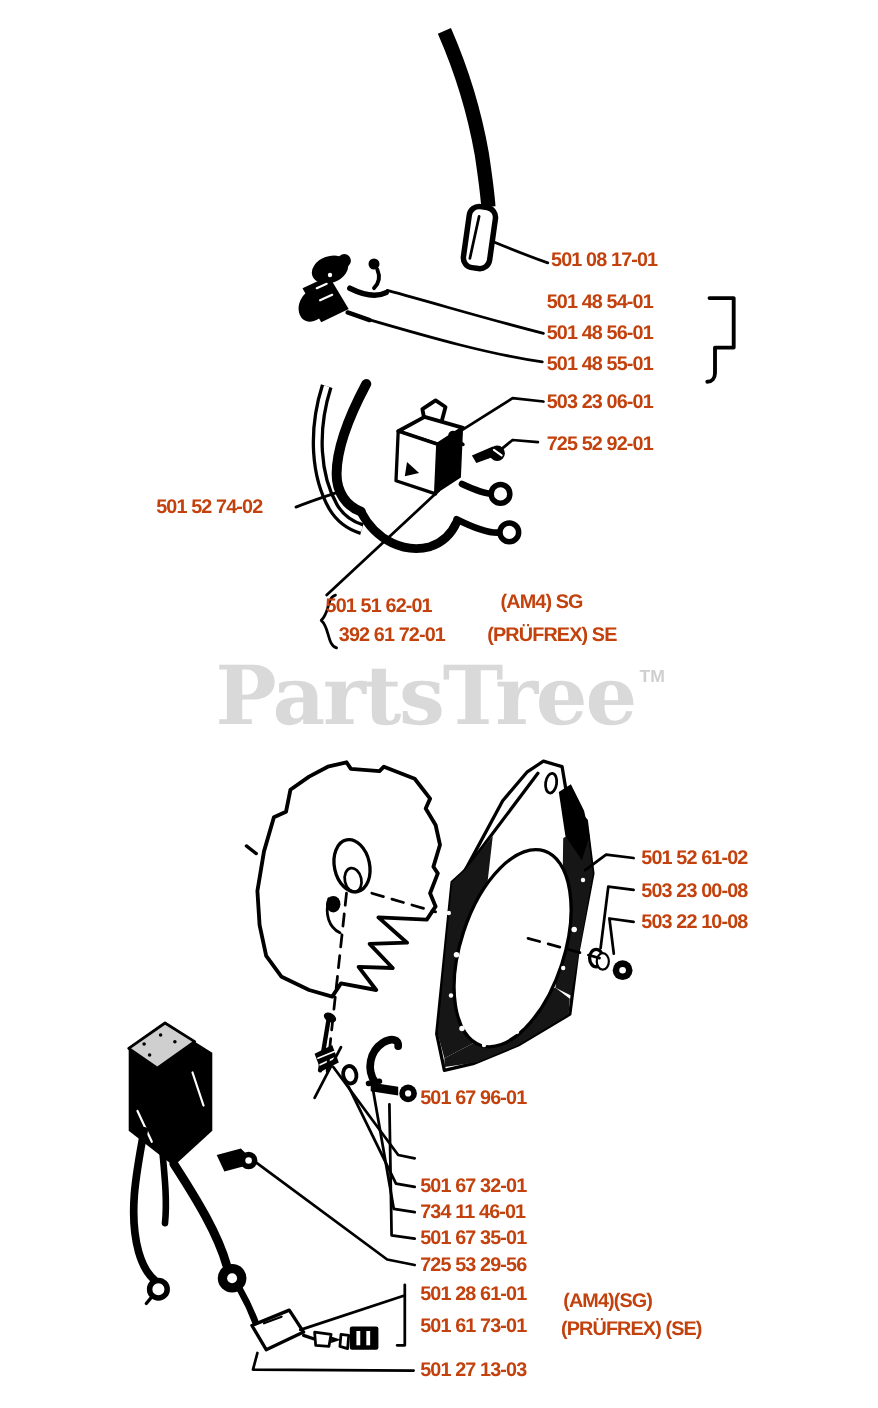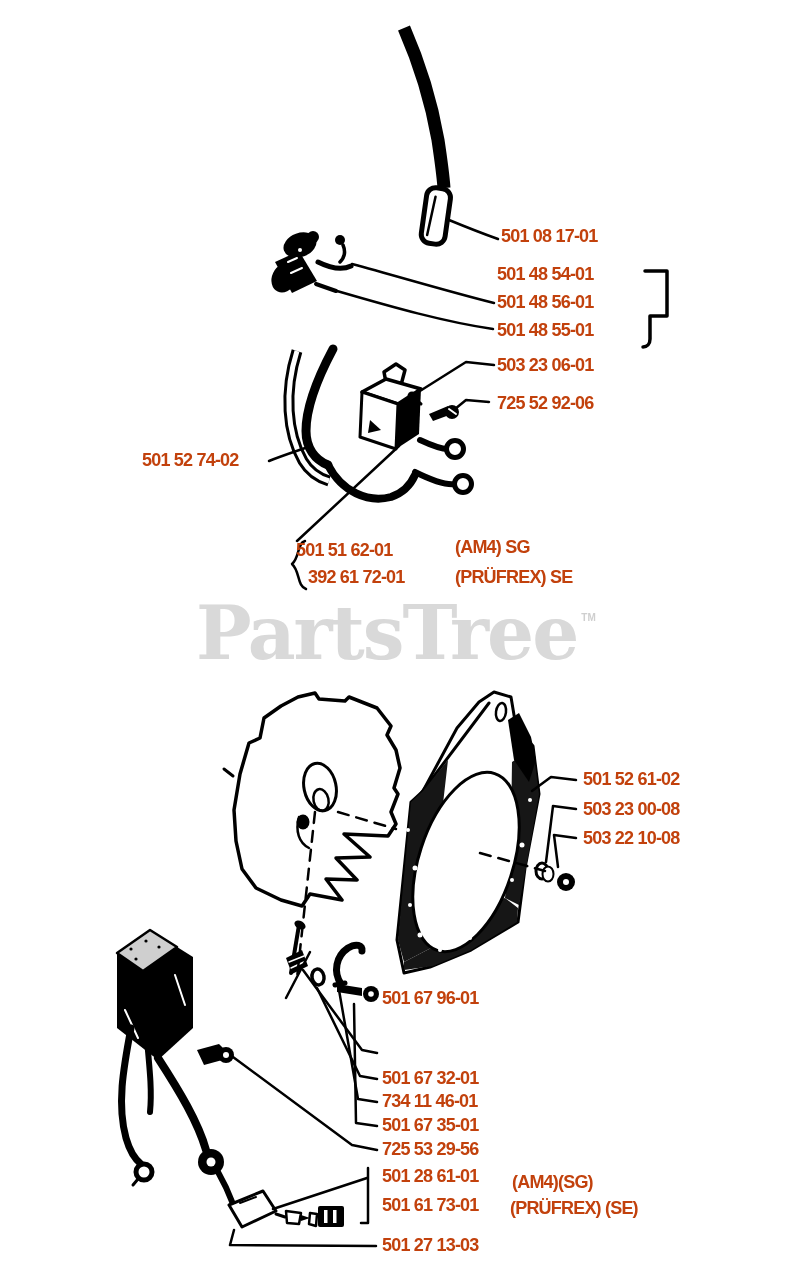--- a/index.html
+++ b/index.html
@@ -4,21 +4,21 @@
 <style>
   html,body{margin:0;padding:0;background:#fff;}
   .canvas{position:relative;width:798px;height:1280px;background:#ffffff;overflow:hidden;
           font-family:"Liberation Sans",sans-serif;}
   svg.diagram{position:absolute;left:0;top:0;}
   .part-label{position:absolute;font-size:18px;font-weight:700;letter-spacing:-0.8px;
               line-height:1;color:#c2410c;white-space:nowrap;}
   .watermark{position:absolute;left:196px;top:596px;color:#d9d9d9;
              font-family:"DejaVu Serif",serif;font-weight:700;font-size:74px;
              letter-spacing:-2px;line-height:1;white-space:nowrap;}
-  .watermark sup{font-size:10px;font-weight:700;letter-spacing:0;color:#cfcfcf;
+  .watermark sup{font-size:16px;font-weight:700;letter-spacing:0;color:#cfcfcf;
                  vertical-align:38px;margin-left:4px;font-family:"Liberation Sans",sans-serif;}
 </style>
 </head>
 <body>
 
 <div class="canvas">
 
 <svg class="diagram" width="798" height="1280" viewBox="0 0 798 1280" fill="none" stroke="#000" stroke-linecap="round" stroke-linejoin="round">
 
   <g>
@@ -197,26 +197,26 @@
 
 <div class="watermark">
   <span>PartsTree</span><sup>TM</sup>
 </div>
 
 <div class="part-label" style="left:501px;top:227px">501 08 17-01</div>
 <div class="part-label" style="left:497px;top:265px">501 48 54-01</div>
 <div class="part-label" style="left:497px;top:293px">501 48 56-01</div>
 <div class="part-label" style="left:497px;top:321px">501 48 55-01</div>
 <div class="part-label" style="left:497px;top:356px">503 23 06-01</div>
-<div class="part-label" style="left:497px;top:394px">725 52 92-06</div>
+<div class="part-label" style="left:497px;top:394px">725 52 92-01</div>
 <div class="part-label" style="left:142px;top:451px">501 52 74-02</div>
 <div class="part-label" style="left:296px;top:541px">501 51 62-01</div>
 <div class="part-label" style="left:308px;top:568px">392 61 72-01</div>
 <div class="part-label" style="left:455px;top:538px">(AM4) SG</div>
-<div class="part-label" style="left:455px;top:568px">(PRÜFREX) SE</div>
+<div class="part-label" style="left:443px;top:568px">(PRÜFREX) SE</div>
 <div class="part-label" style="left:583px;top:770px">501 52 61-02</div>
 <div class="part-label" style="left:583px;top:800px">503 23 00-08</div>
 <div class="part-label" style="left:583px;top:829px">503 22 10-08</div>
 <div class="part-label" style="left:382px;top:989px">501 67 96-01</div>
 <div class="part-label" style="left:382px;top:1069px">501 67 32-01</div>
 <div class="part-label" style="left:382px;top:1092px">734 11 46-01</div>
 <div class="part-label" style="left:382px;top:1116px">501 67 35-01</div>
 <div class="part-label" style="left:382px;top:1140px">725 53 29-56</div>
 <div class="part-label" style="left:382px;top:1167px">501 28 61-01</div>
 <div class="part-label" style="left:382px;top:1196px">501 61 73-01</div>

